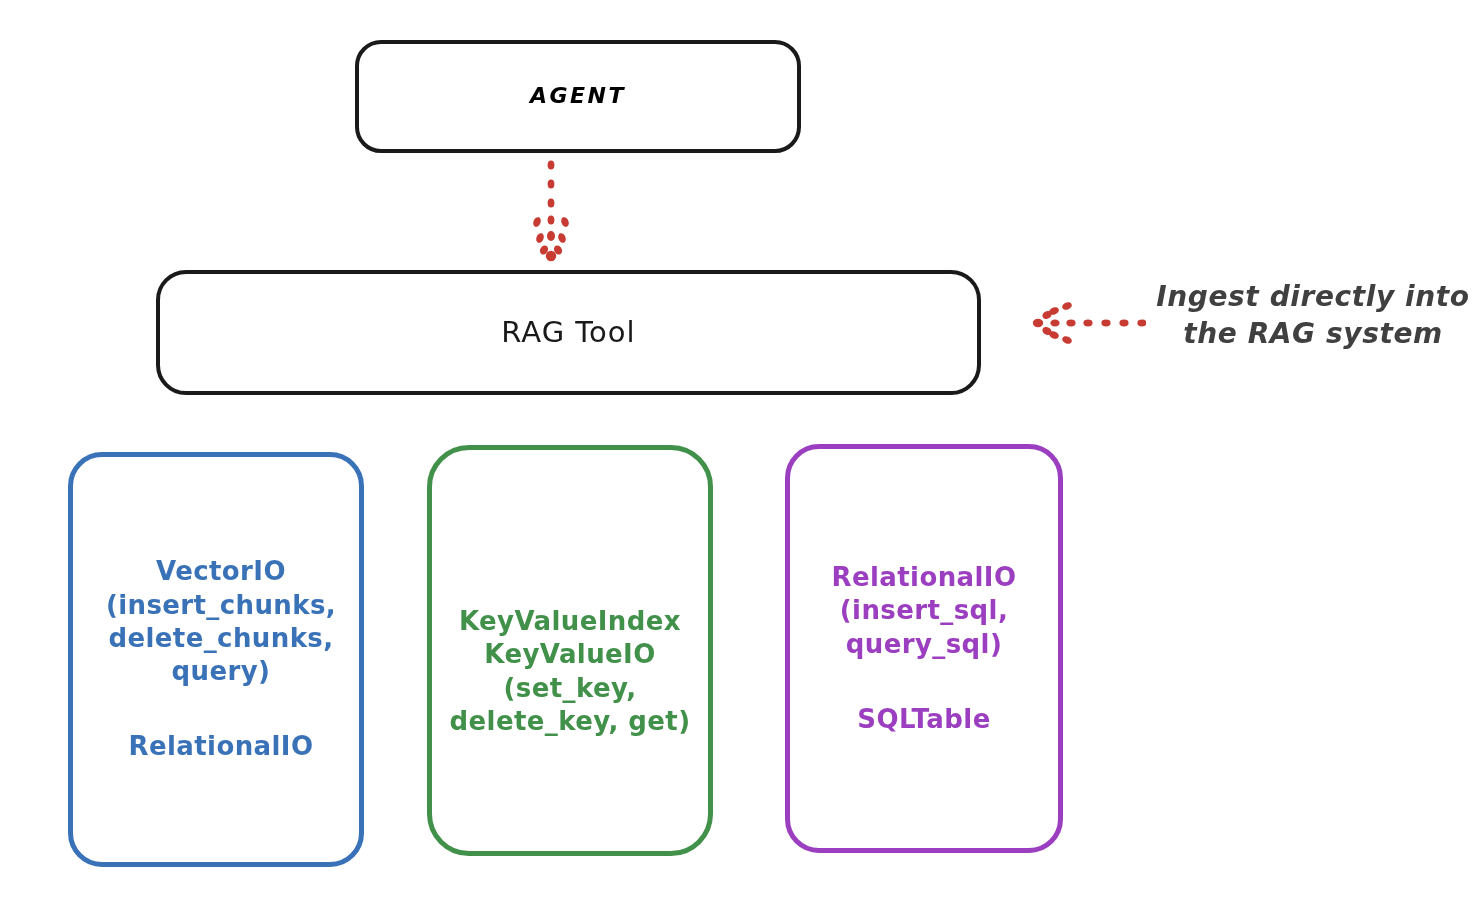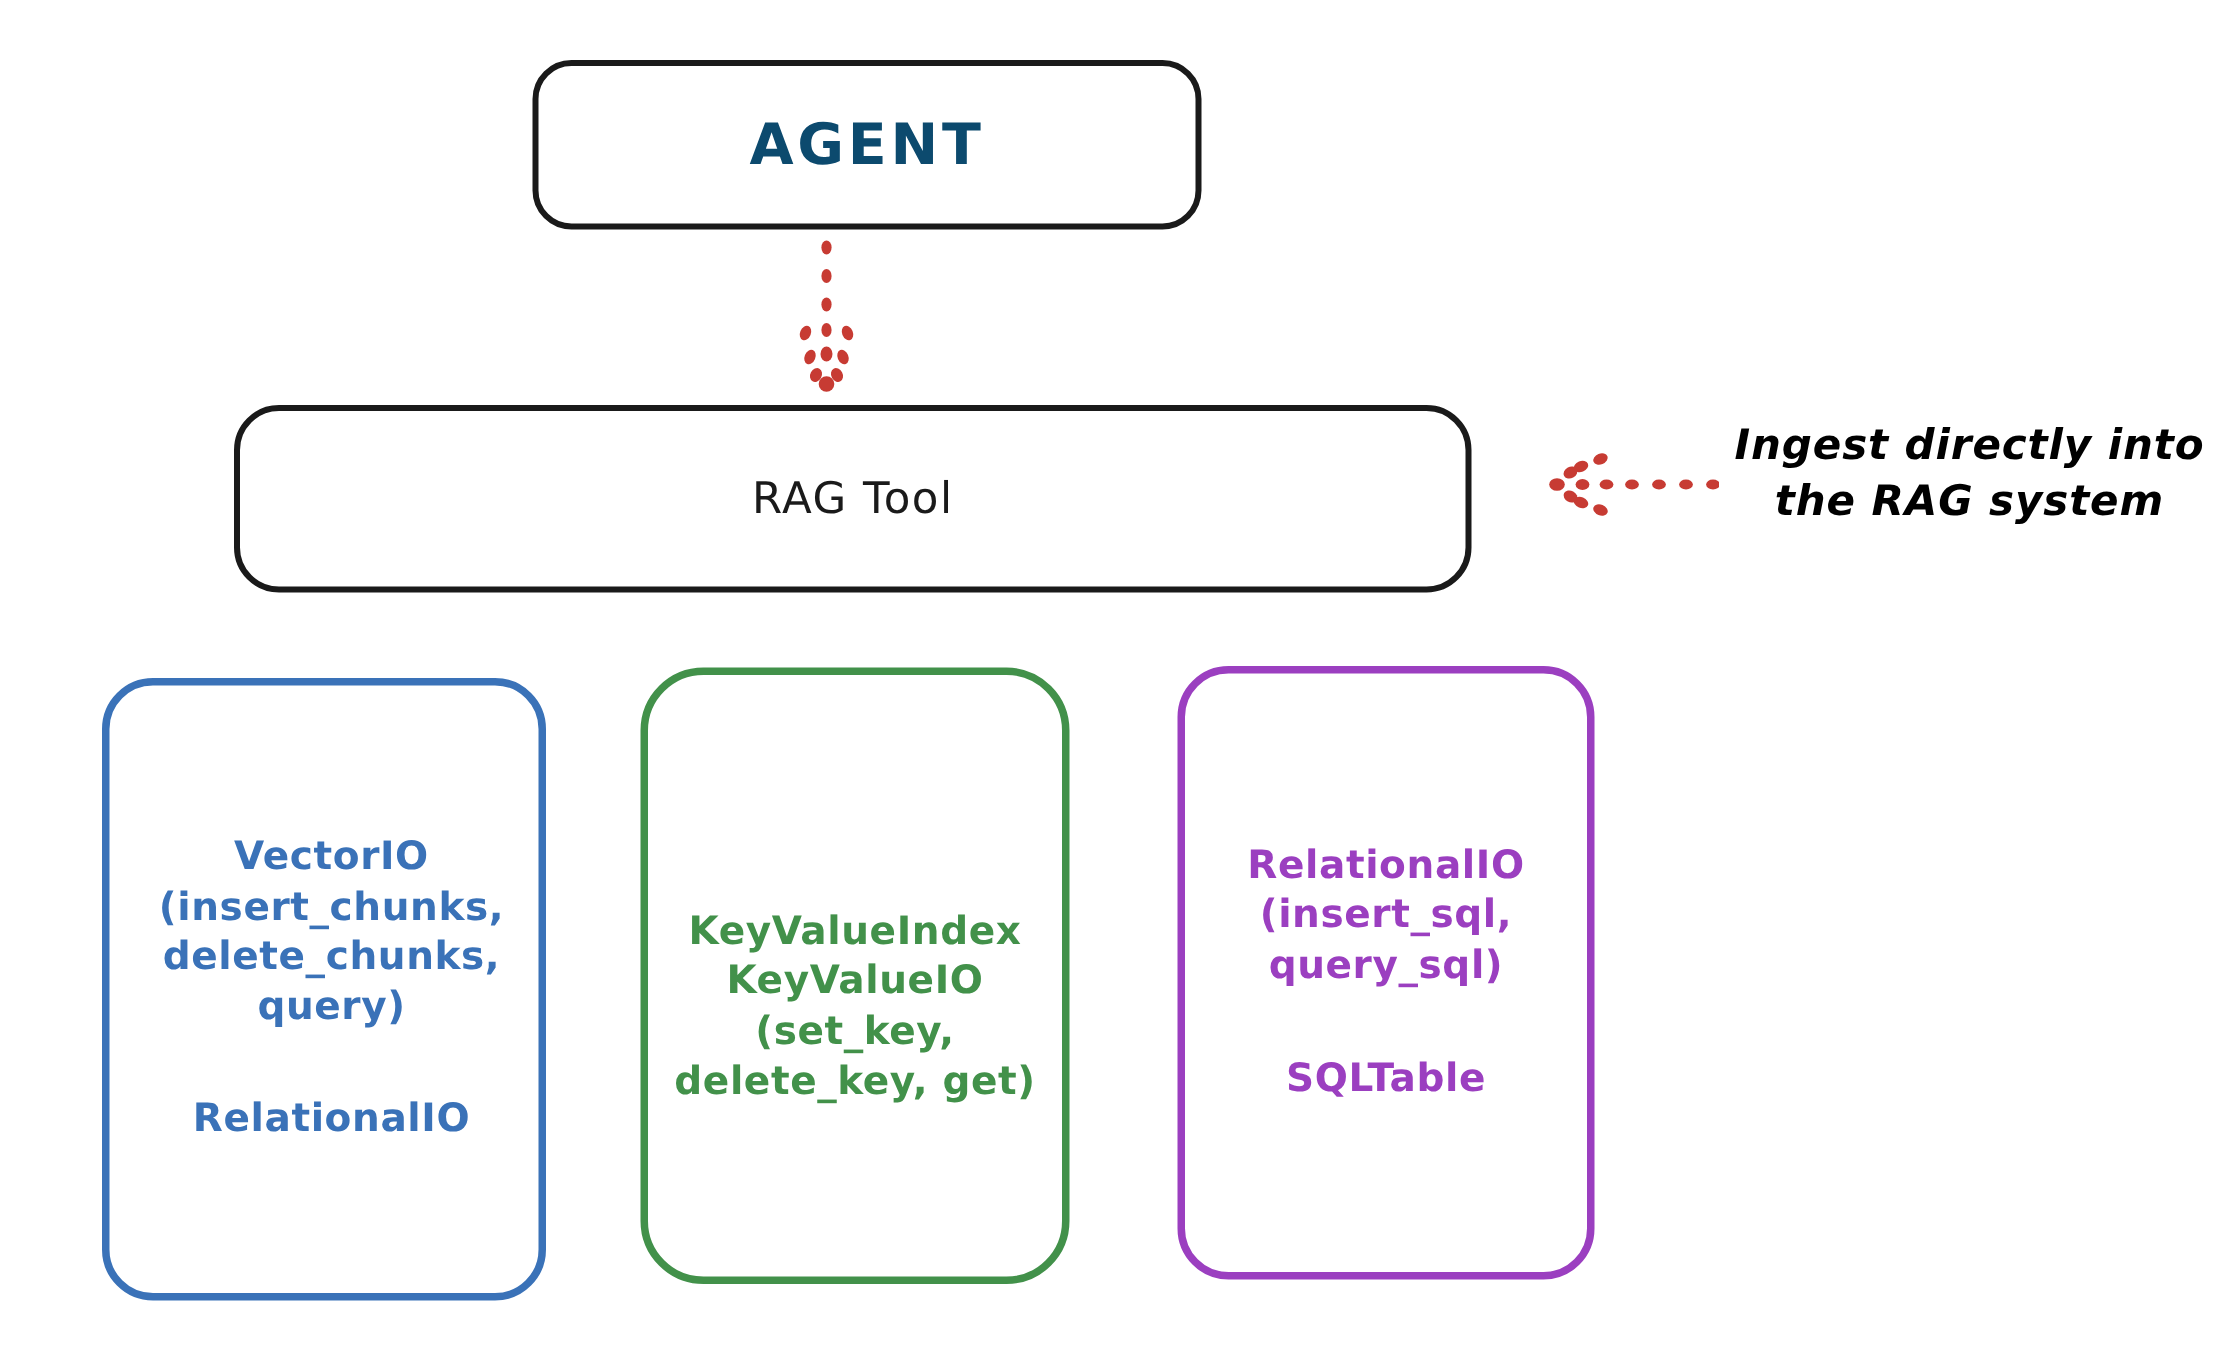--- a/index.html
+++ b/index.html
@@ -36,22 +36,23 @@
   
   #agent-node {
     left: 355px;
     top: 40px;
     width: 446px;
     height: 113px;
     border: 4px solid #1a1a1a;
     border-radius: 26px;
   }
   #agent-node .node-label {
-    color: #0c4a6e;
-    font-size: 38px;
+    color: #000000;
+    font-size: 22px;
+    font-style: italic;
     font-weight: 600;
     letter-spacing: 2.5px;
   }
 
   
   #ragtool-node {
     left: 156px;
     top: 270px;
     width: 825px;
     height: 125px;
@@ -124,21 +125,21 @@
     width: 128px;
     height: 48px;
   }
 
   
   #ingest-annotation {
     position: absolute;
     left: 1148px;
     top: 278px;
     width: 330px;
-    color: #000000;
+    color: #404040;
     font-size: 28px;
     line-height: 1.33;
     font-weight: 600;
     font-style: italic;
     letter-spacing: 0.6px;
     white-space: pre-line;
     text-align: center;
   }
 </style>
 </head>

